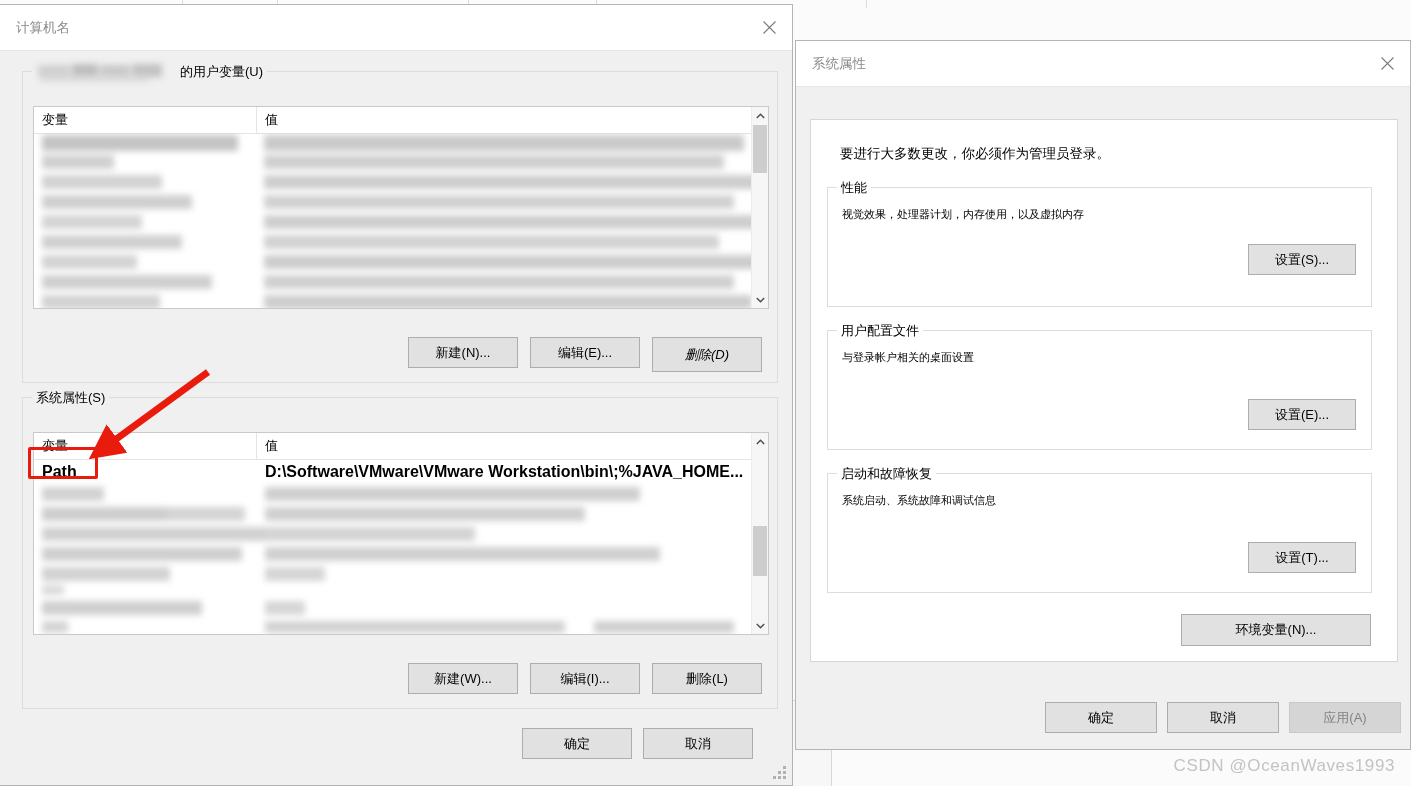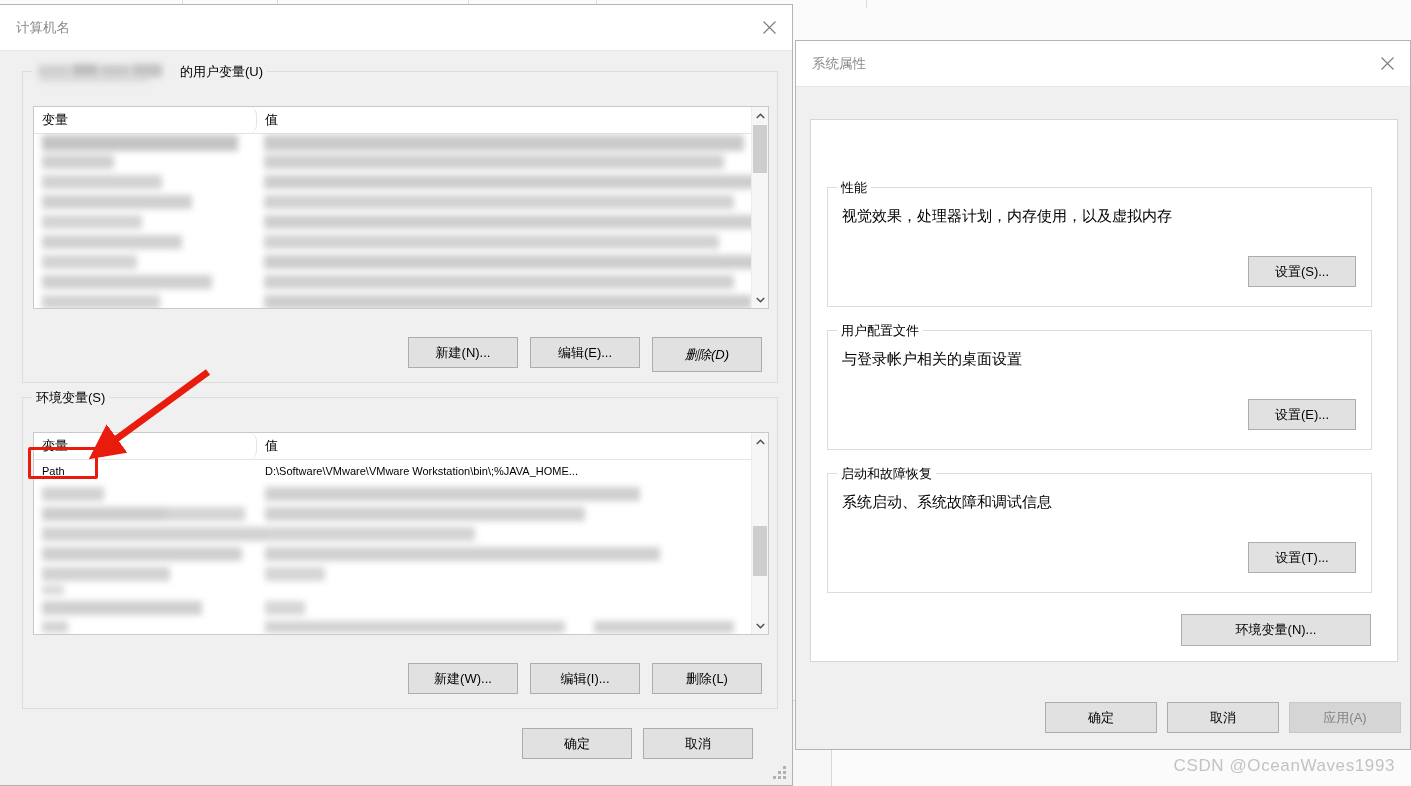--- a/index.html
+++ b/index.html
@@ -124,33 +124,34 @@
   .lv-col {
     position: absolute;
     top: 0;
     height: 26px;
     line-height: 26px;
     font-size: 13px;
     padding-left: 8px;
     box-sizing: border-box;
     color: #000;
   }
-  .lv-col.col-name { left: 0; width: 223px; border-right: 1px solid #e4e4e4; border-radius: 8px; }
+  .lv-col.col-name { left: 0; width: 223px; border-right: 1px solid #e4e4e4; }
   .lv-col.col-value { left: 223px; right: 17px; }
   .lv-body {
     position: absolute;
     left: 0; top: 26px; right: 17px; bottom: 0;
     overflow: hidden;
   }
   .lv-row {
     position: relative;
     height: 25px;
     line-height: 25px;
-    font-size: 11px;
+    font-size: 16px;
     white-space: nowrap;
+    font-weight: bold;
   }
   .lv-row .cell-name {
     position: absolute; left: 8px; top: 0;
     width: 210px; overflow: hidden;
   }
   .lv-row .cell-value {
     position: absolute; left: 231px; top: 0;
     right: 4px; overflow: hidden;
   }
 
@@ -221,21 +222,21 @@
 
   .panel {
     position: absolute;
     background: #ffffff;
     border: 1px solid #d6d6d6;
     box-sizing: border-box;
   }
 
   .static-text {
     position: absolute;
-    font-size: 15px;
+    font-size: 11px;
     color: #000;
     white-space: nowrap;
   }
 
   
   .anno-box {
     position: absolute;
     border: 3px solid #e81b0c;
     box-sizing: border-box;
     border-radius: 2px;
@@ -292,25 +293,26 @@
       <svg width="13" height="13" viewBox="0 0 13 13">
         <line x1="0.5" y1="0.5" x2="12.5" y2="12.5" stroke="#7a7a7a" stroke-width="1.1"></line>
         <line x1="12.5" y1="0.5" x2="0.5" y2="12.5" stroke="#7a7a7a" stroke-width="1.1"></line>
       </svg>
     </div>
   </div>
 
 
   <div class="panel" style="left:14px; top:78px; width:588px; height:543px;">
 
+    <div class="static-text" style="left:29px; top:25px; font-size:13.5px;">要进行大多数更改，你必须作为管理员登录。</div>
 
     <div class="groupbox" style="left:16px; top:67px; width:545px; height:120px; background:#ffffff;">
       <span class="group-label" style="background:#ffffff;">性能</span>
       <div class="static-text" style="left:14px; top:19px;">视觉效果，处理器计划，内存使用，以及虚拟内存</div>
-      <div class="btn" style="left:420px; top:68px; width:108px; height:31px;">设置(S)...</div>
+      <div class="btn" style="left:420px; top:56px; width:108px; height:31px;">设置(S)...</div>
     </div>
 
     <div class="groupbox" style="left:16px; top:210px; width:545px; height:120px; background:#ffffff;">
       <span class="group-label" style="background:#ffffff;">用户配置文件</span>
       <div class="static-text" style="left:14px; top:19px;">与登录帐户相关的桌面设置</div>
       <div class="btn" style="left:420px; top:68px; width:108px; height:31px;">设置(E)...</div>
     </div>
 
     <div class="groupbox" style="left:16px; top:353px; width:545px; height:120px; background:#ffffff;text-align:right;">
       <span class="group-label" style="background:#ffffff;">启动和故障恢复</span>
@@ -392,21 +394,21 @@
         </div>
       </div>
     </div>
 
     <div class="btn" style="left:385px; top:265px; width:110px; height:31px;">新建(N)...</div>
     <div class="btn" style="left:507px; top:265px; width:110px; height:31px;">编辑(E)...</div>
     <div class="btn" style="left:629px; top:265px; width:110px; height:35px;font-style:italic;">删除(D)</div>
   </div>
 
   <div class="groupbox" style="left:22px; top:392px; width:756px; height:312px;">
-    <span class="group-label">环境变量(S)</span>
+    <span class="group-label">系统属性(S)</span>
 
     <div class="listview" style="left:10px; top:34px; width:736px; height:203px;">
       <div class="lv-header">
         <div class="lv-col col-name">变量</div>
         <div class="lv-col col-value">值</div>
       </div>
       <div class="lv-body">
         <div class="lv-row">
           <span class="cell-name">Path</span>
           <span class="cell-value">D:\Software\VMware\VMware Workstation\bin\;%JAVA_HOME...</span>

